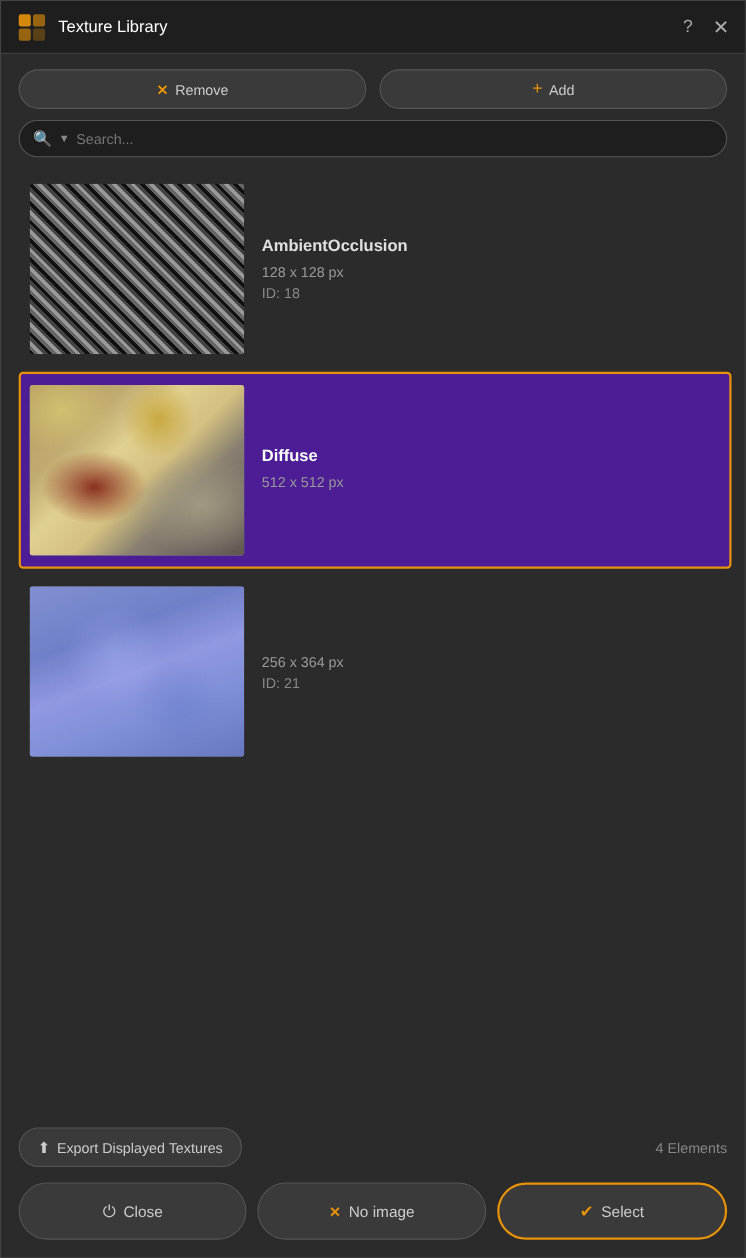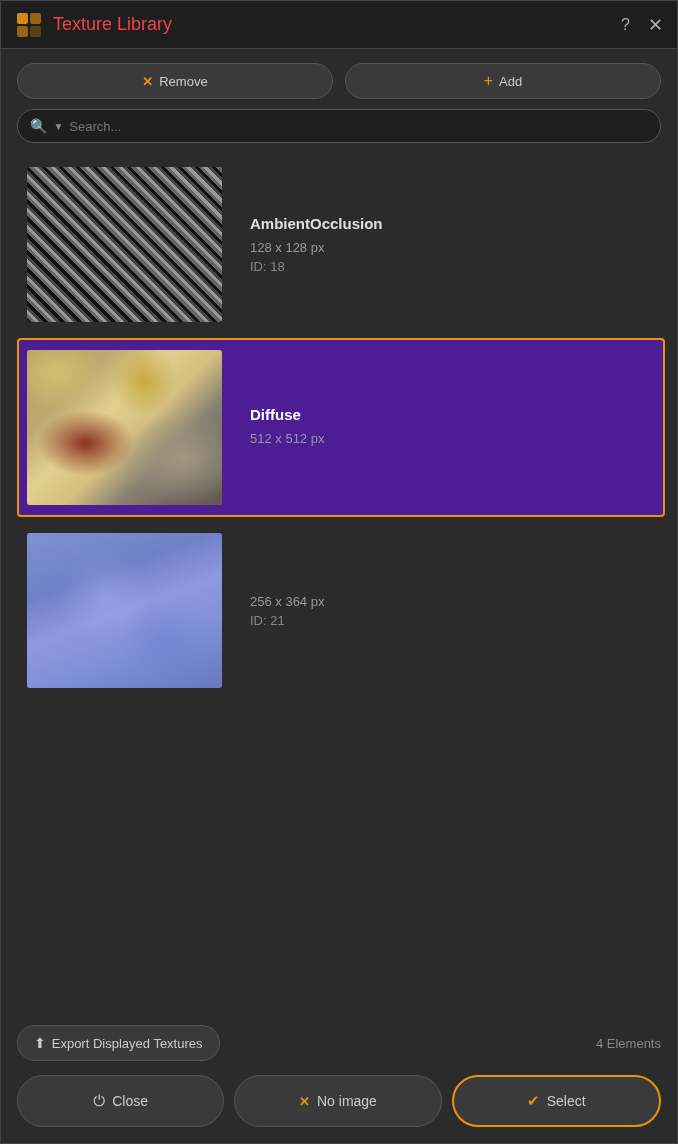--- a/index.html
+++ b/index.html
@@ -31,22 +31,22 @@
       border-bottom: 1px solid #444;
       flex-shrink: 0;
     }
     .titlebar-logo {
       width: 28px;
       height: 28px;
       margin-right: 10px;
       flex-shrink: 0;
     }
     .titlebar-title {
-      color: #ef4444;
-      font-size: 18px;
+      color: #ffffff;
+      font-size: 15px;
       font-weight: 500;
       flex: 1;
     }
     .titlebar-help {
       color: #aaa;
       font-size: 16px;
       margin-right: 18px;
       cursor: pointer;
     }
     .titlebar-close {
@@ -139,21 +139,21 @@
       border-radius: 3px;
       overflow: hidden;
       background: #555;
     }
 
     
     .thumb-diffuse {
       background: #888;
     }
 
-    .texture-info { flex: 1; margin-left: 12px; }
+    .texture-info { flex: 1; }
     .texture-name {
       font-size: 15px;
       font-weight: 600;
       color: #e0e0e0;
       margin-bottom: 8px;
     }
     .texture-size {
       font-size: 13px;
       color: #999;
       margin-bottom: 4px;

